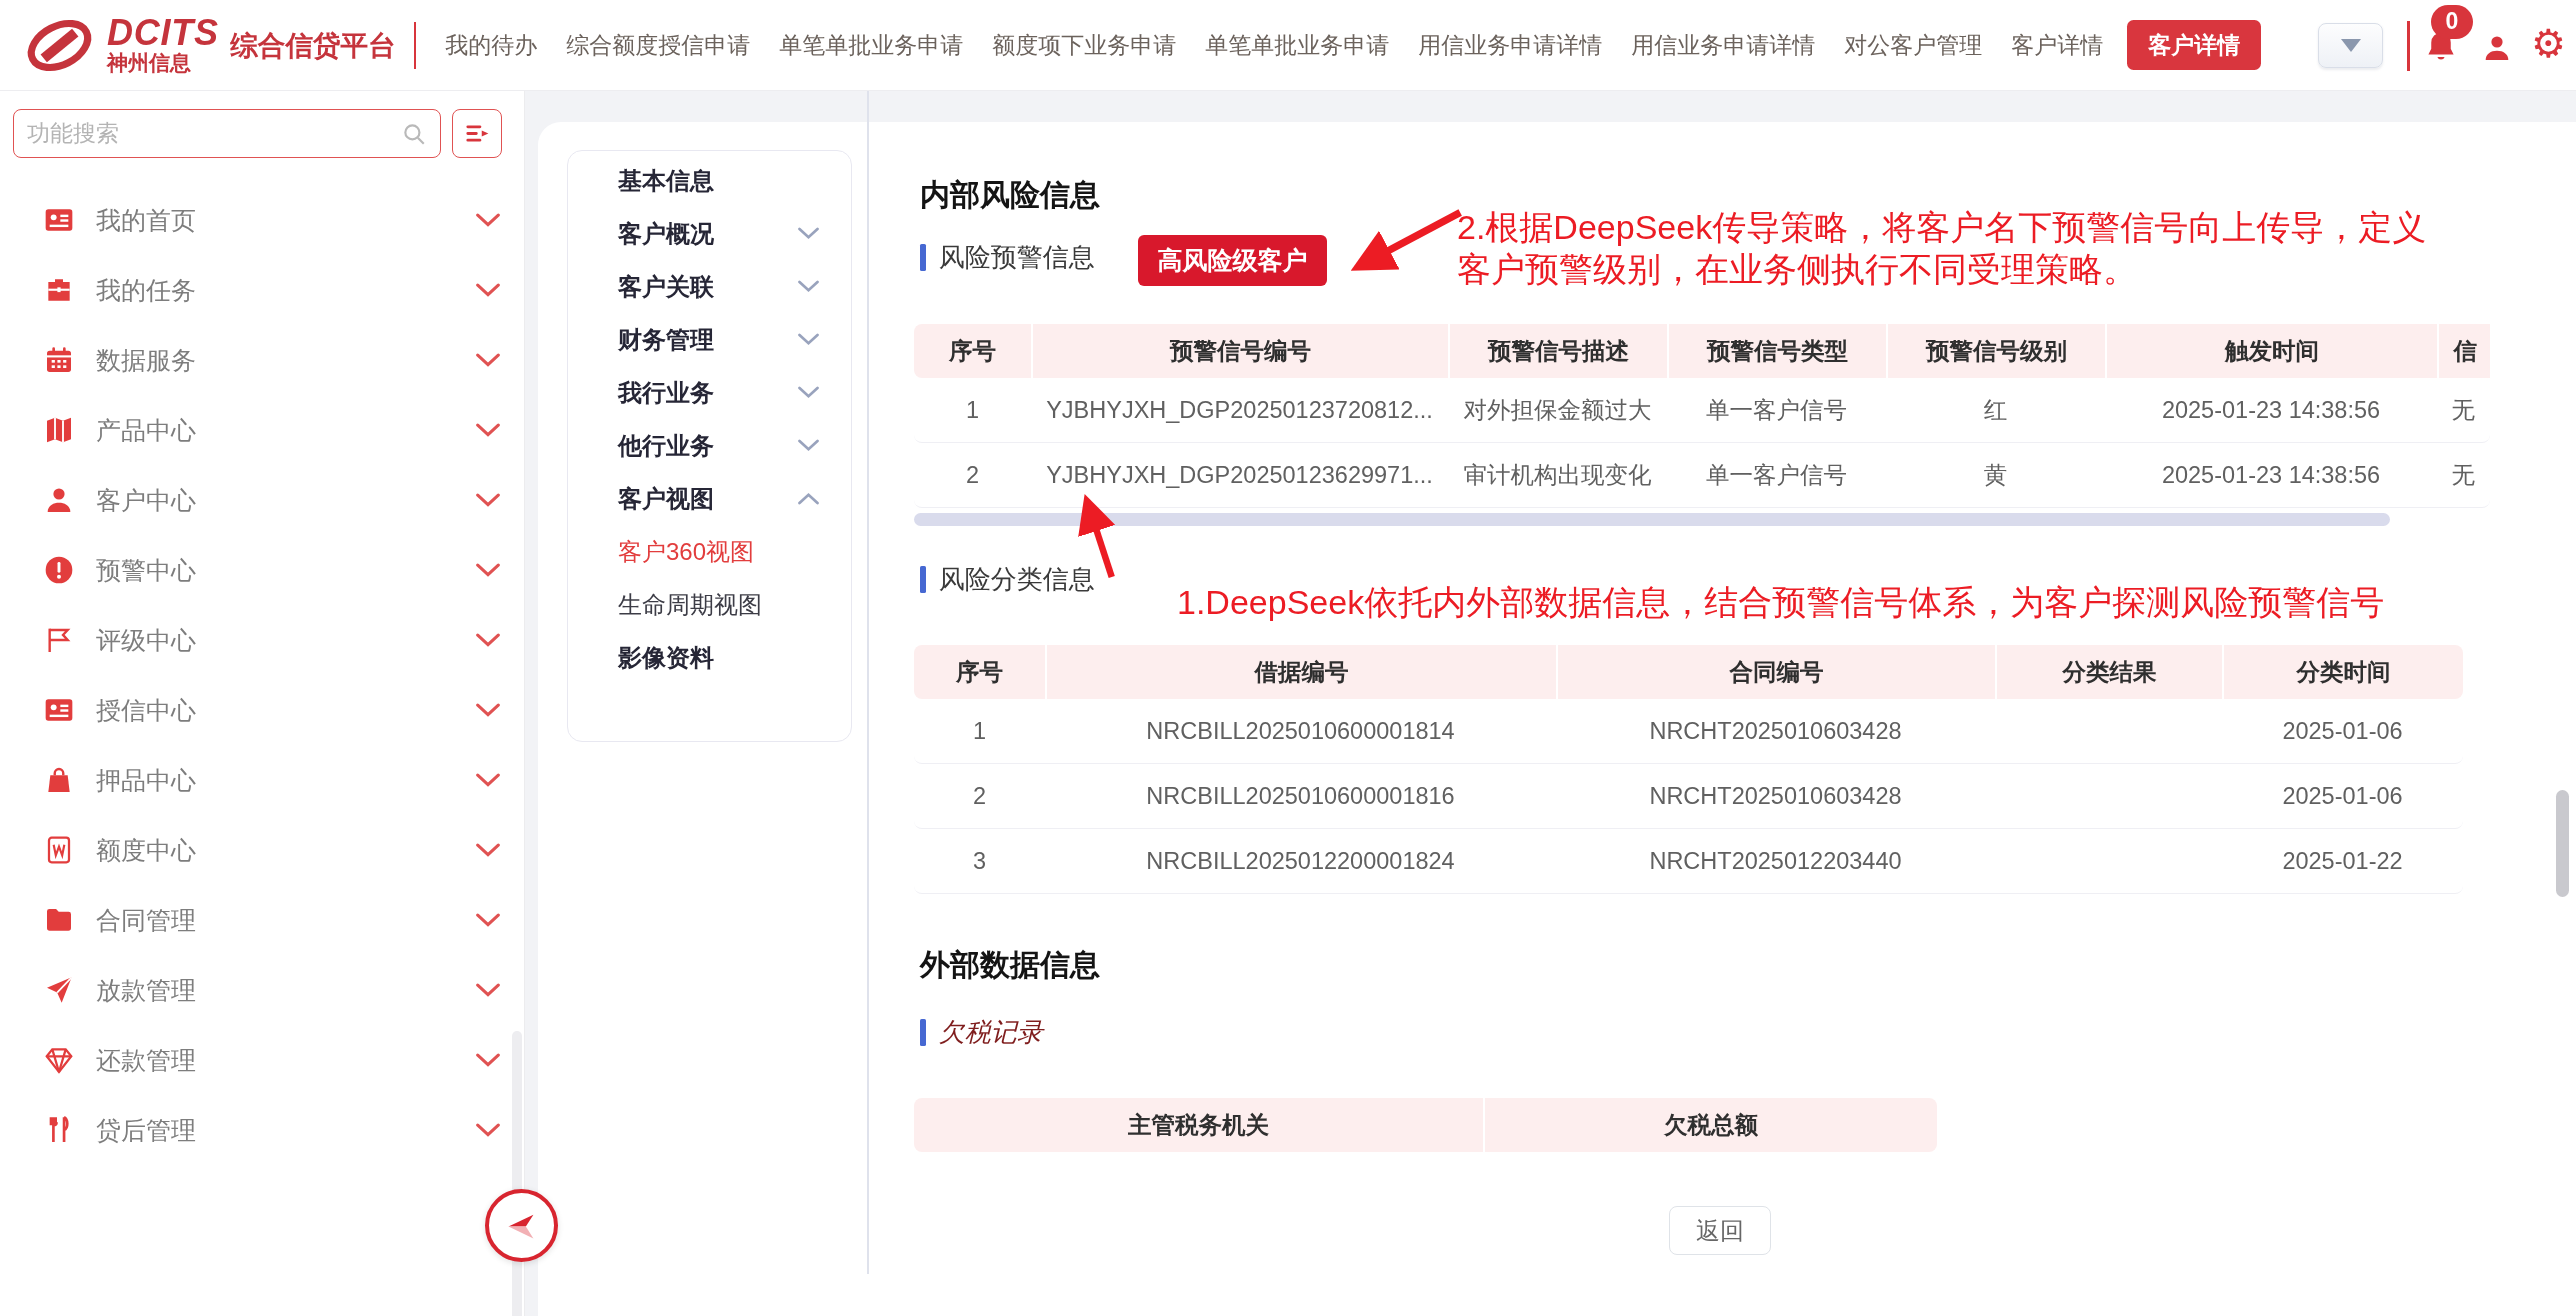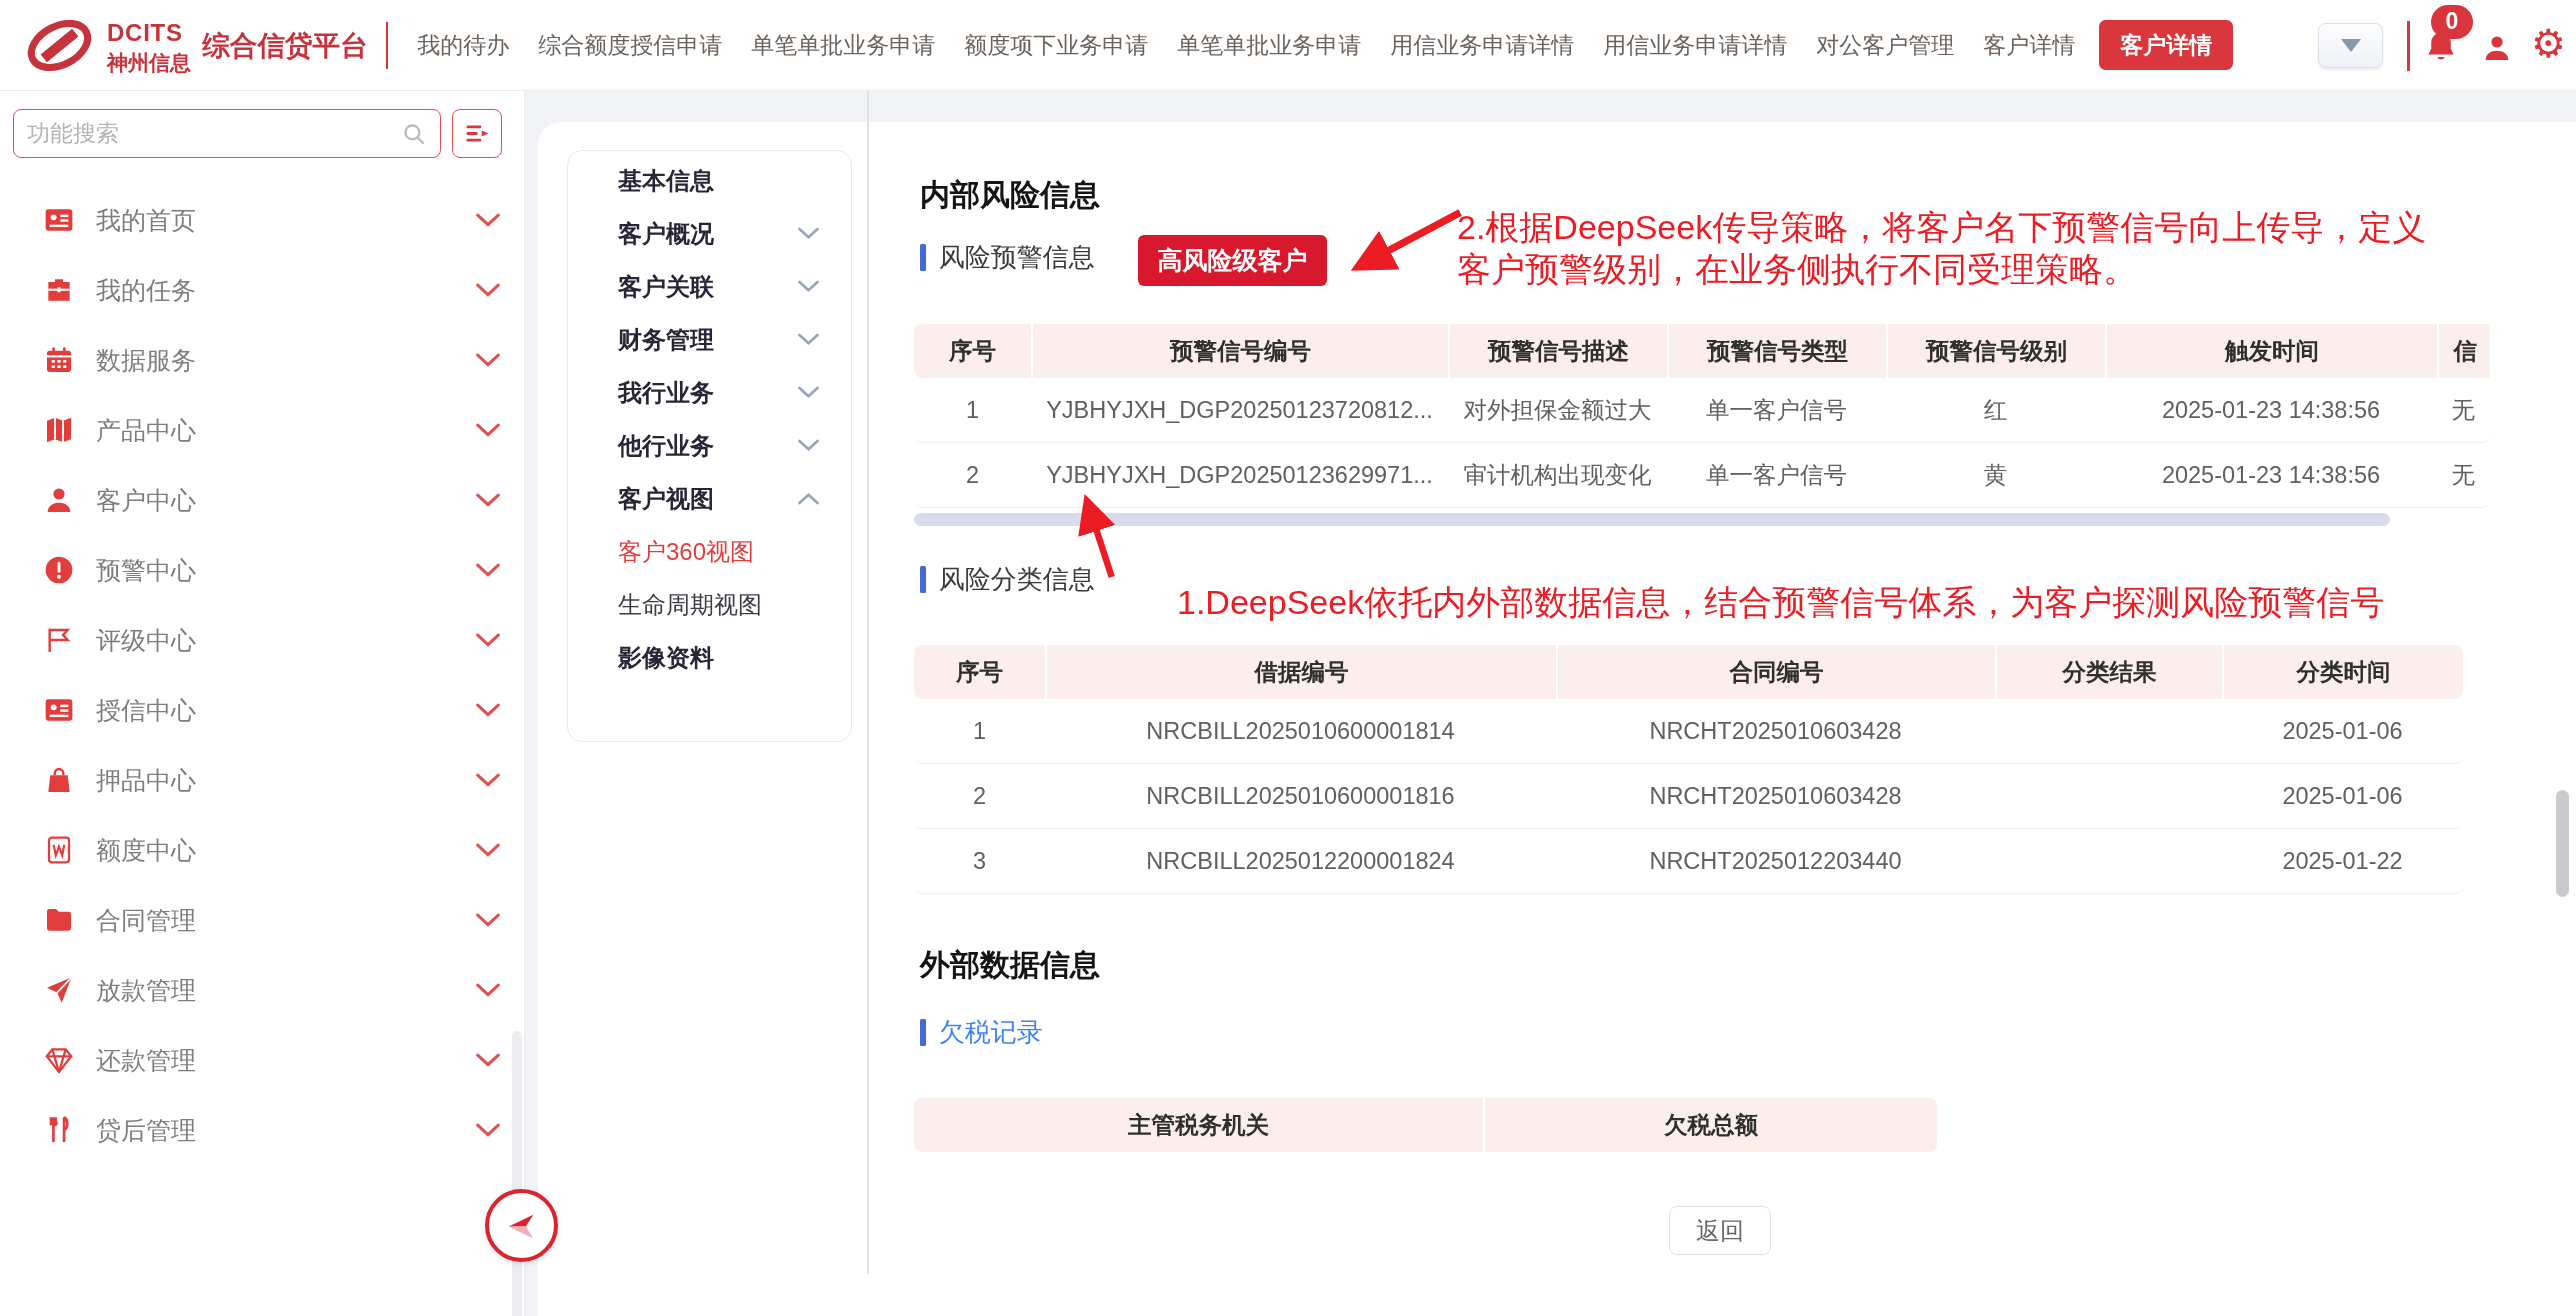--- a/index.html
+++ b/index.html
@@ -5,21 +5,21 @@
   * { margin:0; padding:0; box-sizing:border-box; }
   html,body { width:2576px; height:1317px; overflow:hidden; }
   body { font-family:"Liberation Sans","DejaVu Sans",sans-serif; background:#fff; position:relative; color:#333; }
 
   
   #topbar { position:absolute; left:0; top:0; width:2576px; height:91px; background:#fff;
             border-bottom:1.6px solid #ededf0; display:flex; align-items:center; z-index:30; }
   .brand { display:flex; align-items:center; padding-left:19.4px; flex:0 0 auto; }
   .logo-swirl { width:81px; height:63px; }
   .company-col { display:flex; flex-direction:column; justify-content:center; margin-left:6.5px; }
-  .company-name { font-size:24px; font-weight:bold; color:#c5343c; letter-spacing:0.8px; line-height:36px; }
+  .company-name { font-size:36px; font-weight:bold; font-style:italic; color:#c5343c; letter-spacing:0.8px; line-height:36px; }
   .company-sub { font-size:21px; font-weight:bold; color:#c5343c; line-height:24px; }
   .app-title { font-size:27.6px; font-weight:bold; color:#c5343c; margin-left:11.3px; }
   .brand-sep { width:2.4px; height:47px; background:#d8353c; margin-left:18px; }
   #top-nav { display:flex; align-items:center; gap:29px; margin-left:29px; flex:0 0 auto; }
   .nav-item { font-size:23px; color:#6b625c; white-space:nowrap; cursor:pointer; }
   .nav-active-btn { margin-left:24px; background:var(--brand-red); color:#fff; font-size:23px; font-weight:bold;
                     padding:9.7px 21px; border-radius:6.5px; white-space:nowrap; cursor:pointer; }
   .dd-btn { position:absolute; left:2318px; top:23px; width:65px; height:45px; border:1.6px solid #d9dee8;
             border-radius:8px; background:linear-gradient(#fdfdfe,#eef1f6); display:flex; align-items:center;
             justify-content:center; cursor:pointer; box-shadow:0 1.6px 2.4px rgba(120,130,150,.15); }
@@ -72,21 +72,21 @@
   .sub-item.sub-active .lbl { font-weight:normal; color:#e23d3d; }
   .sub-chev { width:21px; height:13px; color:#99a3bd; }
   .sub-chev svg { width:21px; height:13px; }
   .sub-chev.up { transform:rotate(180deg); }
 
   
   .sec-title { position:absolute; font-size:30px; font-weight:bold; color:#141414; }
   .sub-sec { position:absolute; display:flex; align-items:center; }
   .blue-bar { width:5.7px; height:27.6px; background:var(--section-blue); border-radius:1.6px; margin-right:13px; }
   .sub-sec .txt { font-size:26px; color:#3a3a3a; }
-  .sub-sec .txt.light { color:#3b82f6; }
+  .sub-sec .txt.light { color:#7f1d1d;font-style:italic; }
   .risk-badge { position:absolute; background:var(--badge-red); color:#fff; font-size:25px; font-weight:bold;
                 padding:9px 19.4px; border-radius:6px; }
 
   
   .tbl { position:absolute; }
   .t-head { display:flex; }
   .t-row { display:flex; border-bottom:1.6px solid #efeff4; border-radius:0 0 8px 8px; background:#fff; }
   .t-cell { display:flex; align-items:center; justify-content:center; font-size:23.5px; overflow:hidden;
             white-space:nowrap; flex:0 0 auto; }
   .t-head .t-cell { height:54px; background:var(--header-pink); font-weight:bold; color:#2f2f2f; }

